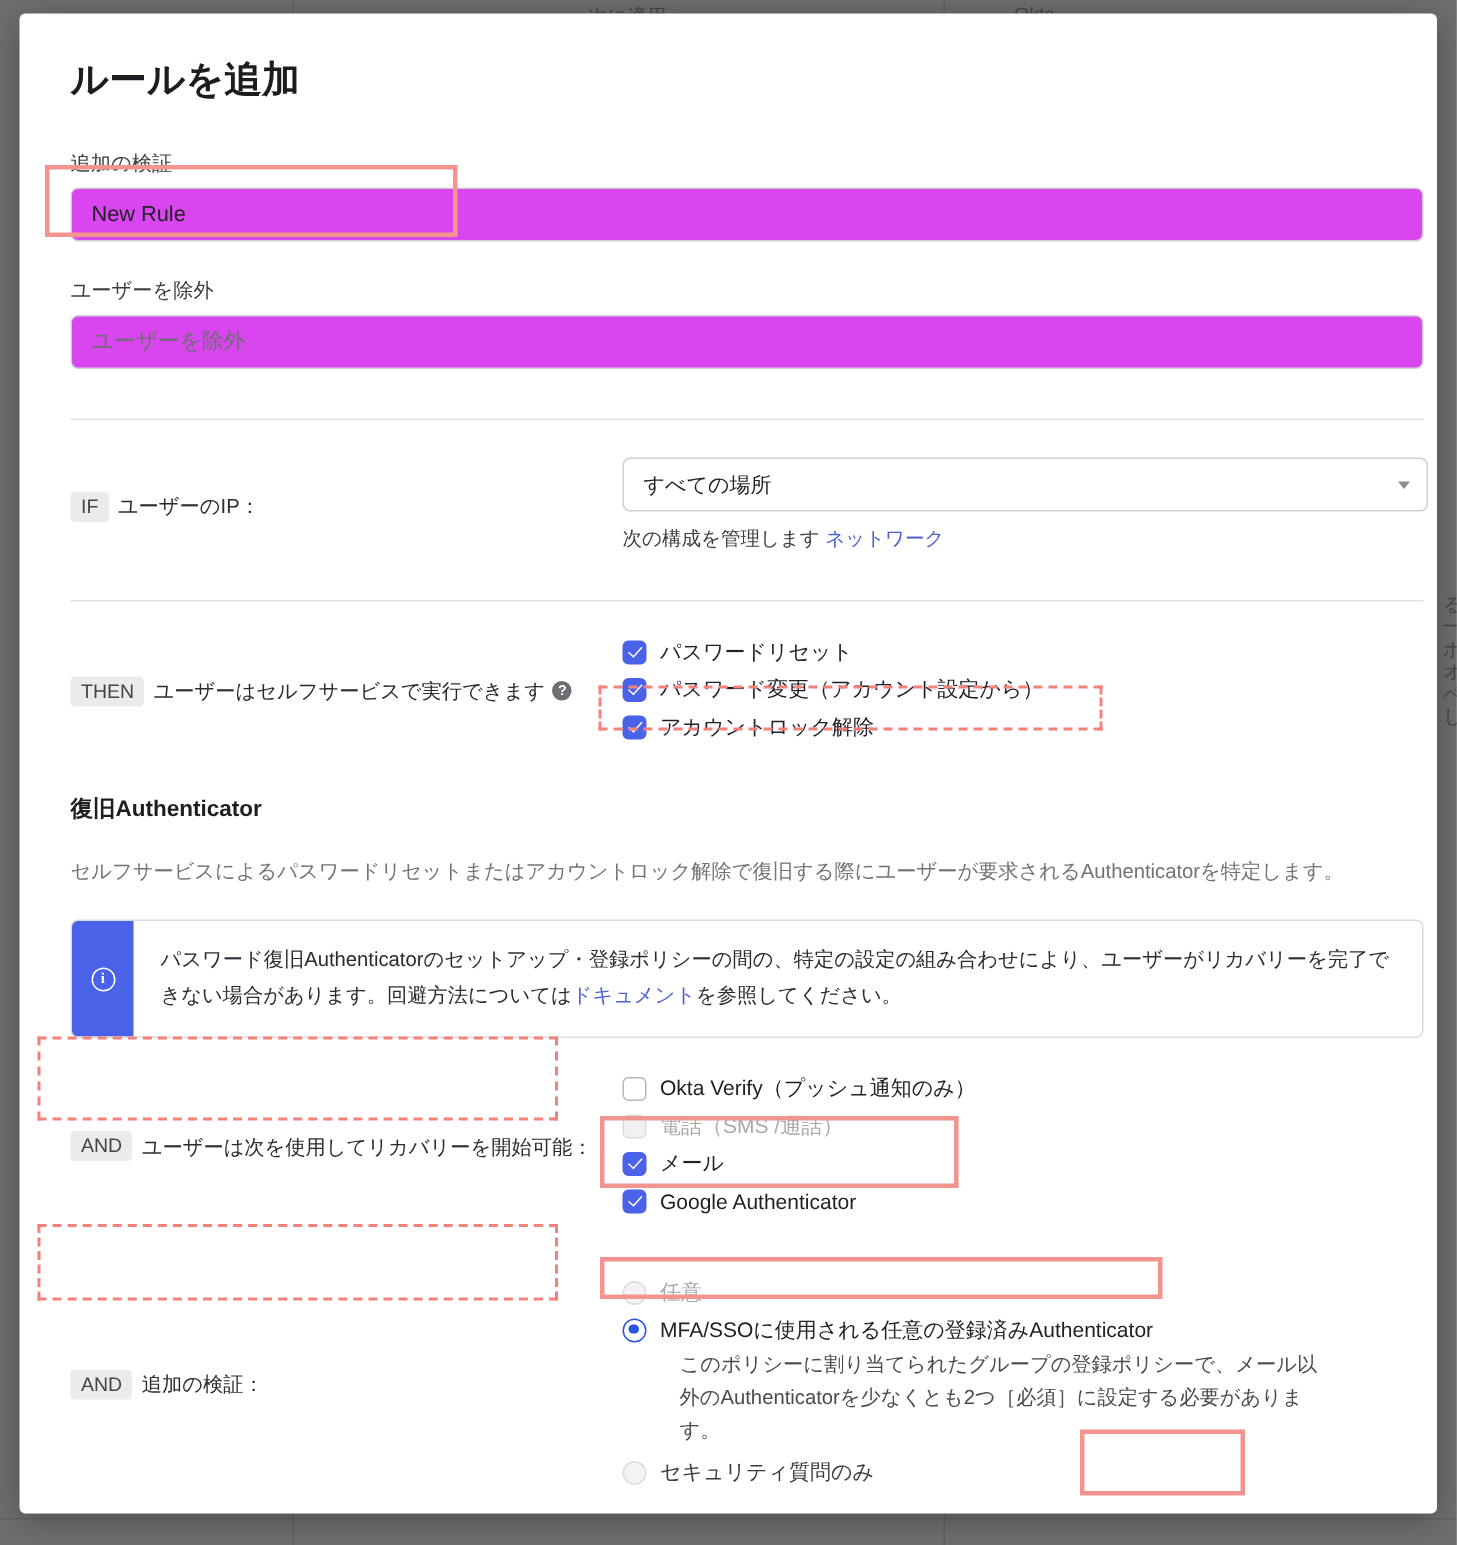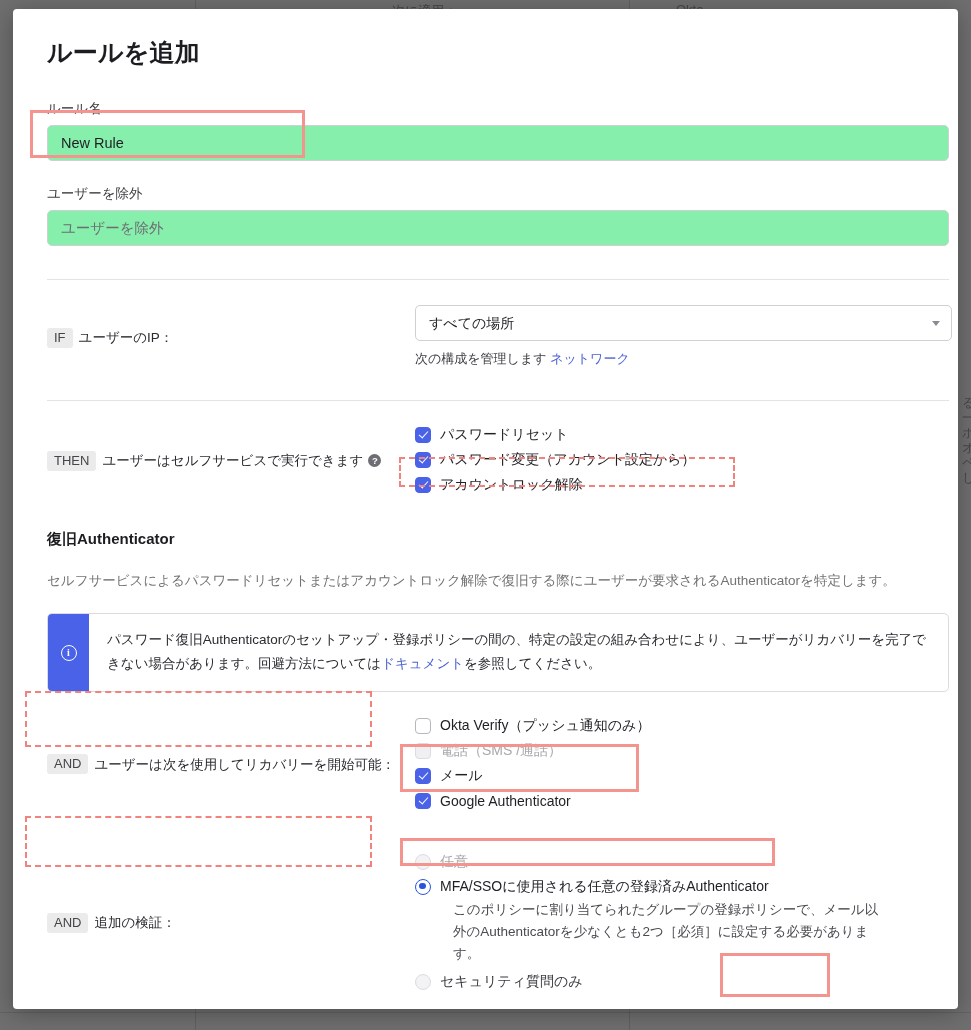--- a/index.html
+++ b/index.html
@@ -86,21 +86,21 @@
     margin: 24px 0 7px 0;
   }
   .field-label.first { margin-top: 31px; }
 
   .text-input {
     box-sizing: border-box;
     width: 902px;
     height: 36px;
     border: 1px solid #cfcfd4;
     border-radius: 5px;
-    background: #86efac;
+    background: #d946ef;
     font-size: 14.5px;
     color: #1f1f24;
     padding: 0 13px;
     line-height: 34px;
     font-family: inherit;
     outline: none;
   }
   .text-input::placeholder { color: #6d6d73; }
 
   .divider {
@@ -321,21 +321,21 @@
     <div class="bg-text" style="left:676px; top:2px">Okta</div>
     <div class="bg-vtext" style="left:962px; top:395px">る一ポオペし</div>
   </div>
 
   <div class="modal">
     <div class="modal-body">
 
       <h1 class="modal-title">ルールを追加</h1>
 
       
-      <div class="field-label first">ルール名</div>
+      <div class="field-label first">追加の検証</div>
       <input class="text-input" type="text" value="New Rule" style="">
 
       
       <div class="field-label">ユーザーを除外</div>
       <input class="text-input" type="text" placeholder="ユーザーを除外" style="">
 
       <div class="divider" style="margin-top:33px"></div>
 
       
       <div class="row" style="margin-top:25px">

